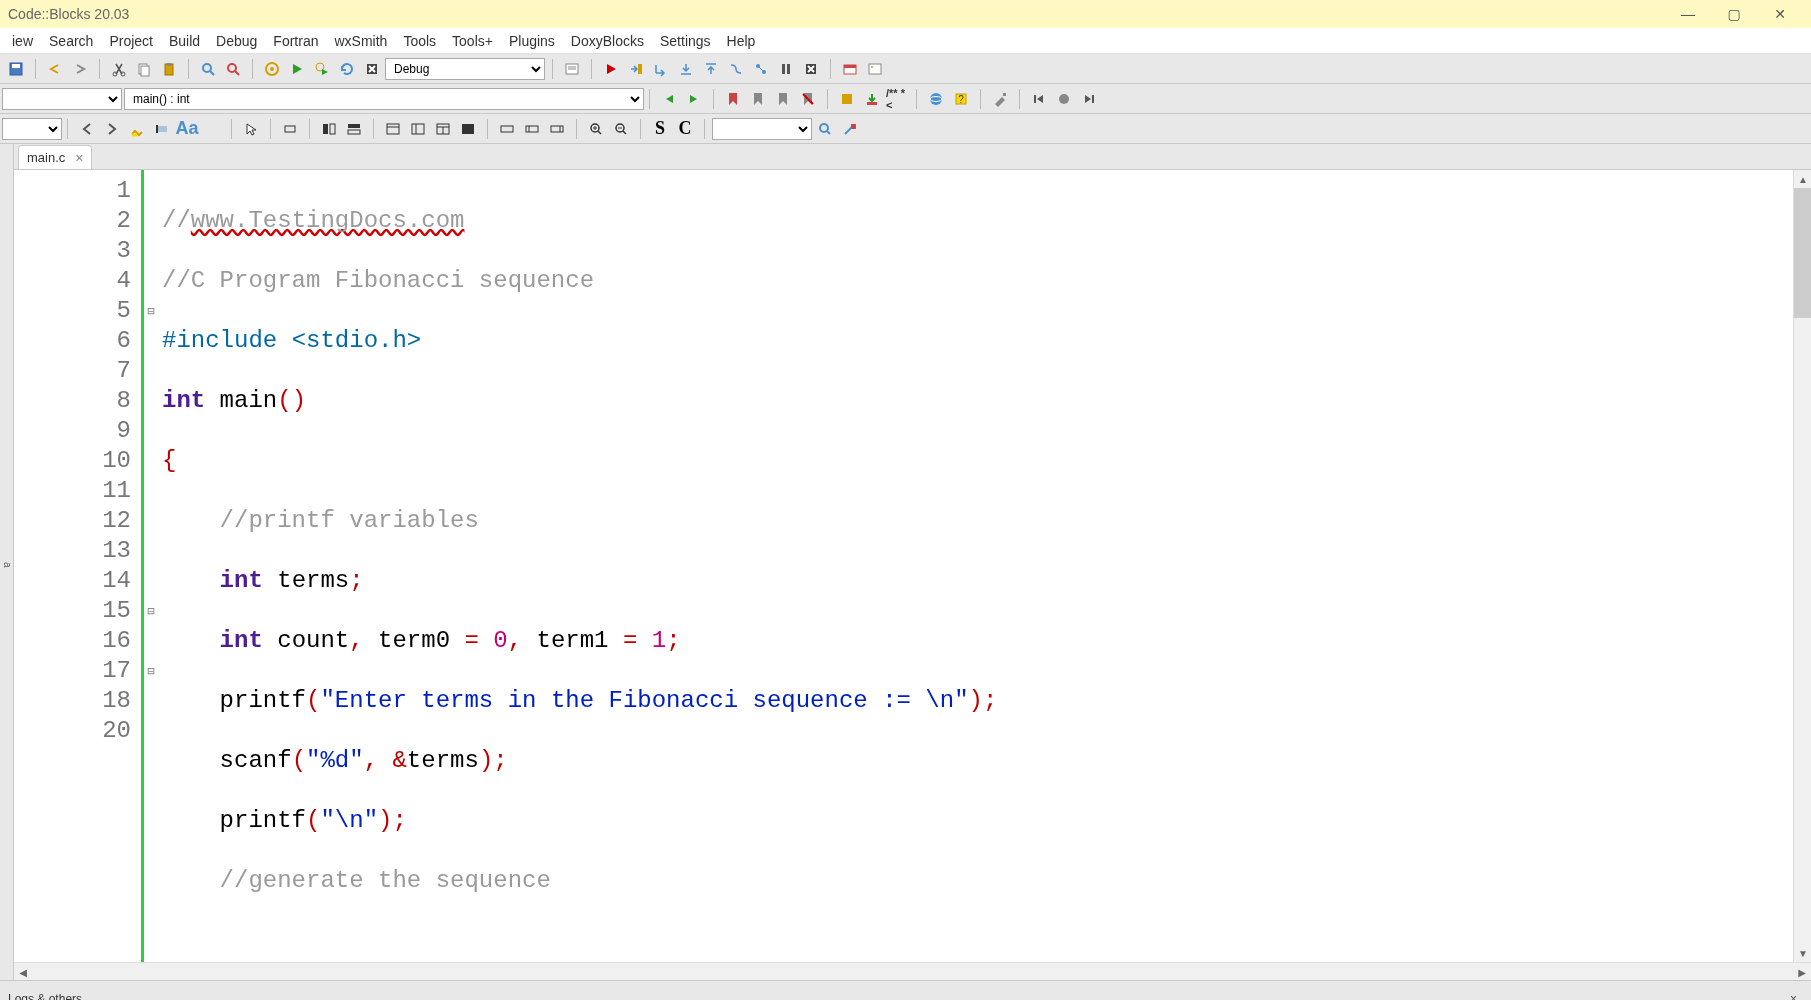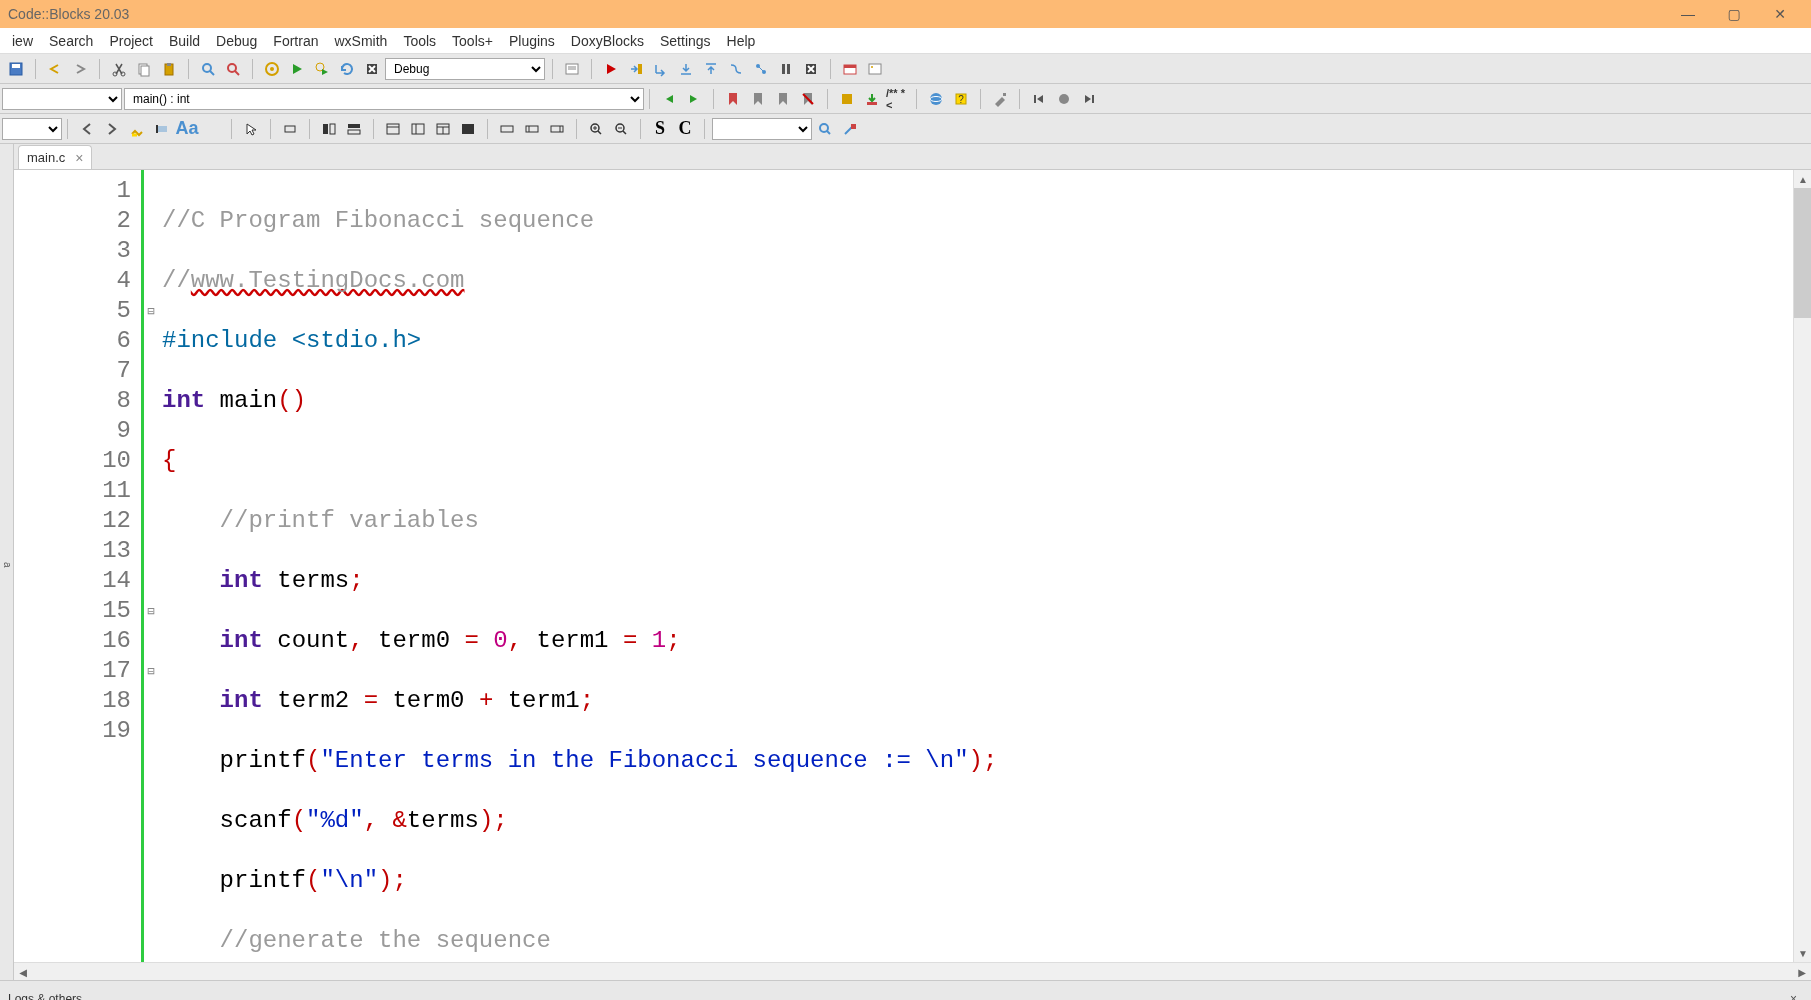--- a/index.html
+++ b/index.html
@@ -1,17 +1,17 @@
 <!DOCTYPE html>
 <html><head>
 <meta charset="utf-8">
 <style>
 * { margin:0; padding:0; box-sizing:border-box; }
 body { font-family:"Segoe UI",Tahoma,sans-serif; font-size:13px; background:#f0f0f0; overflow:hidden; width:1811px; height:1000px; }
-.titlebar { height:28px; background:#fdba74; display:flex; align-items:center; padding:0 8px; color:#666; font-size:14px; }
+.titlebar { height:28px; background:#fef9c3; display:flex; align-items:center; padding:0 8px; color:#666; font-size:14px; }
 .titlebar-spacer { flex:1; }
 .titlebar-btn { width:46px; height:28px; display:flex; align-items:center; justify-content:center; color:#555; font-size:14px; }
 .menubar { height:26px; background:#fff; display:flex; align-items:center; padding:0 4px; border-bottom:1px solid #ddd; }
 .menu-item { padding:3px 8px; color:#333; font-size:14px; cursor:default; }
 .toolbar-row { height:30px; background:#e8e8e8; border-bottom:1px solid #c8c8c8; display:flex; align-items:center; padding:0 2px; gap:2px; }
 .tool-group { display:flex; align-items:center; gap:1px; padding:0 2px; }
 .tool-sep { width:1px; height:20px; background:#bbb; margin:0 3px; }
 .tool-btn { width:24px; height:24px; display:flex; align-items:center; justify-content:center; border:1px solid transparent; border-radius:2px; cursor:default; }
 .tool-btn svg { display:block; }
 .combo { height:22px; background:#fff; border:1px solid #aaa; font-size:12px; padding:0 4px; }
@@ -533,21 +533,21 @@
           <div>9</div>
         <div>10</div>
           <div>11</div>
           <div>12</div>
         <div>13</div>
           <div>14</div>
           <div>15</div>
         <div>16</div>
           <div>17</div>
           <div>18</div>
-        <div>19</div>
+        <div>20</div>
       </div>
       <div class="fold-col">
         <div>&nbsp;</div>
           <div>&nbsp;</div>
           <div>&nbsp;</div>
           <div>&nbsp;</div>
         <div>⊟</div>
           <div>&nbsp;</div>
           <div>&nbsp;</div>
           <div>&nbsp;</div>
@@ -557,29 +557,28 @@
           <div>&nbsp;</div>
           <div>&nbsp;</div>
           <div>&nbsp;</div>
         <div>⊟</div>
           <div>&nbsp;</div>
           <div>⊟</div>
           <div>&nbsp;</div>
           <div>&nbsp;</div>
       </div>
       <div class="code">
+<div><span class="c-com">//</span><span class="c-com c-u">www.TestingDocs.com</span></div>
 <div><span class="c-com">//C Program Fibonacci sequence</span></div>
-<div><span class="c-com">//</span><span class="c-com c-u">www.TestingDocs.com</span></div>
 <div><span class="c-pre">#include </span><span class="c-pre">&lt;stdio.h&gt;</span></div>
 <div><span class="c-kw">int</span><span> main</span><span class="c-op">()</span></div>
 <div><span class="c-op">{</span></div>
 <div><span class="c-com">    //printf variables</span></div>
 <div><span>    </span><span class="c-kw">int</span><span> terms</span><span class="c-op">;</span></div>
 <div><span>    </span><span class="c-kw">int</span><span> count</span><span class="c-op">,</span><span> term0 </span><span class="c-op">=</span><span> </span><span class="c-num">0</span><span class="c-op">,</span><span> term1 </span><span class="c-op">=</span><span> </span><span class="c-num">1</span><span class="c-op">;</span></div>
-<div><span>    </span><span class="c-kw">int</span><span> term2 </span><span class="c-op">=</span><span> term0 </span><span class="c-op">+</span><span> term1</span><span class="c-op">;</span></div>
 <div><span>    printf</span><span class="c-op">(</span><span class="c-str">"Enter terms in the Fibonacci sequence := \n"</span><span class="c-op">);</span></div>
 <div><span>    scanf</span><span class="c-op">(</span><span class="c-str">"%d"</span><span class="c-op">,</span><span> </span><span class="c-op">&amp;</span><span>terms</span><span class="c-op">);</span></div>
 <div><span>    printf</span><span class="c-op">(</span><span class="c-str">"\n"</span><span class="c-op">);</span></div>
 <div><span class="c-com">    //generate the sequence</span></div>
 
 
 
 
 
 

